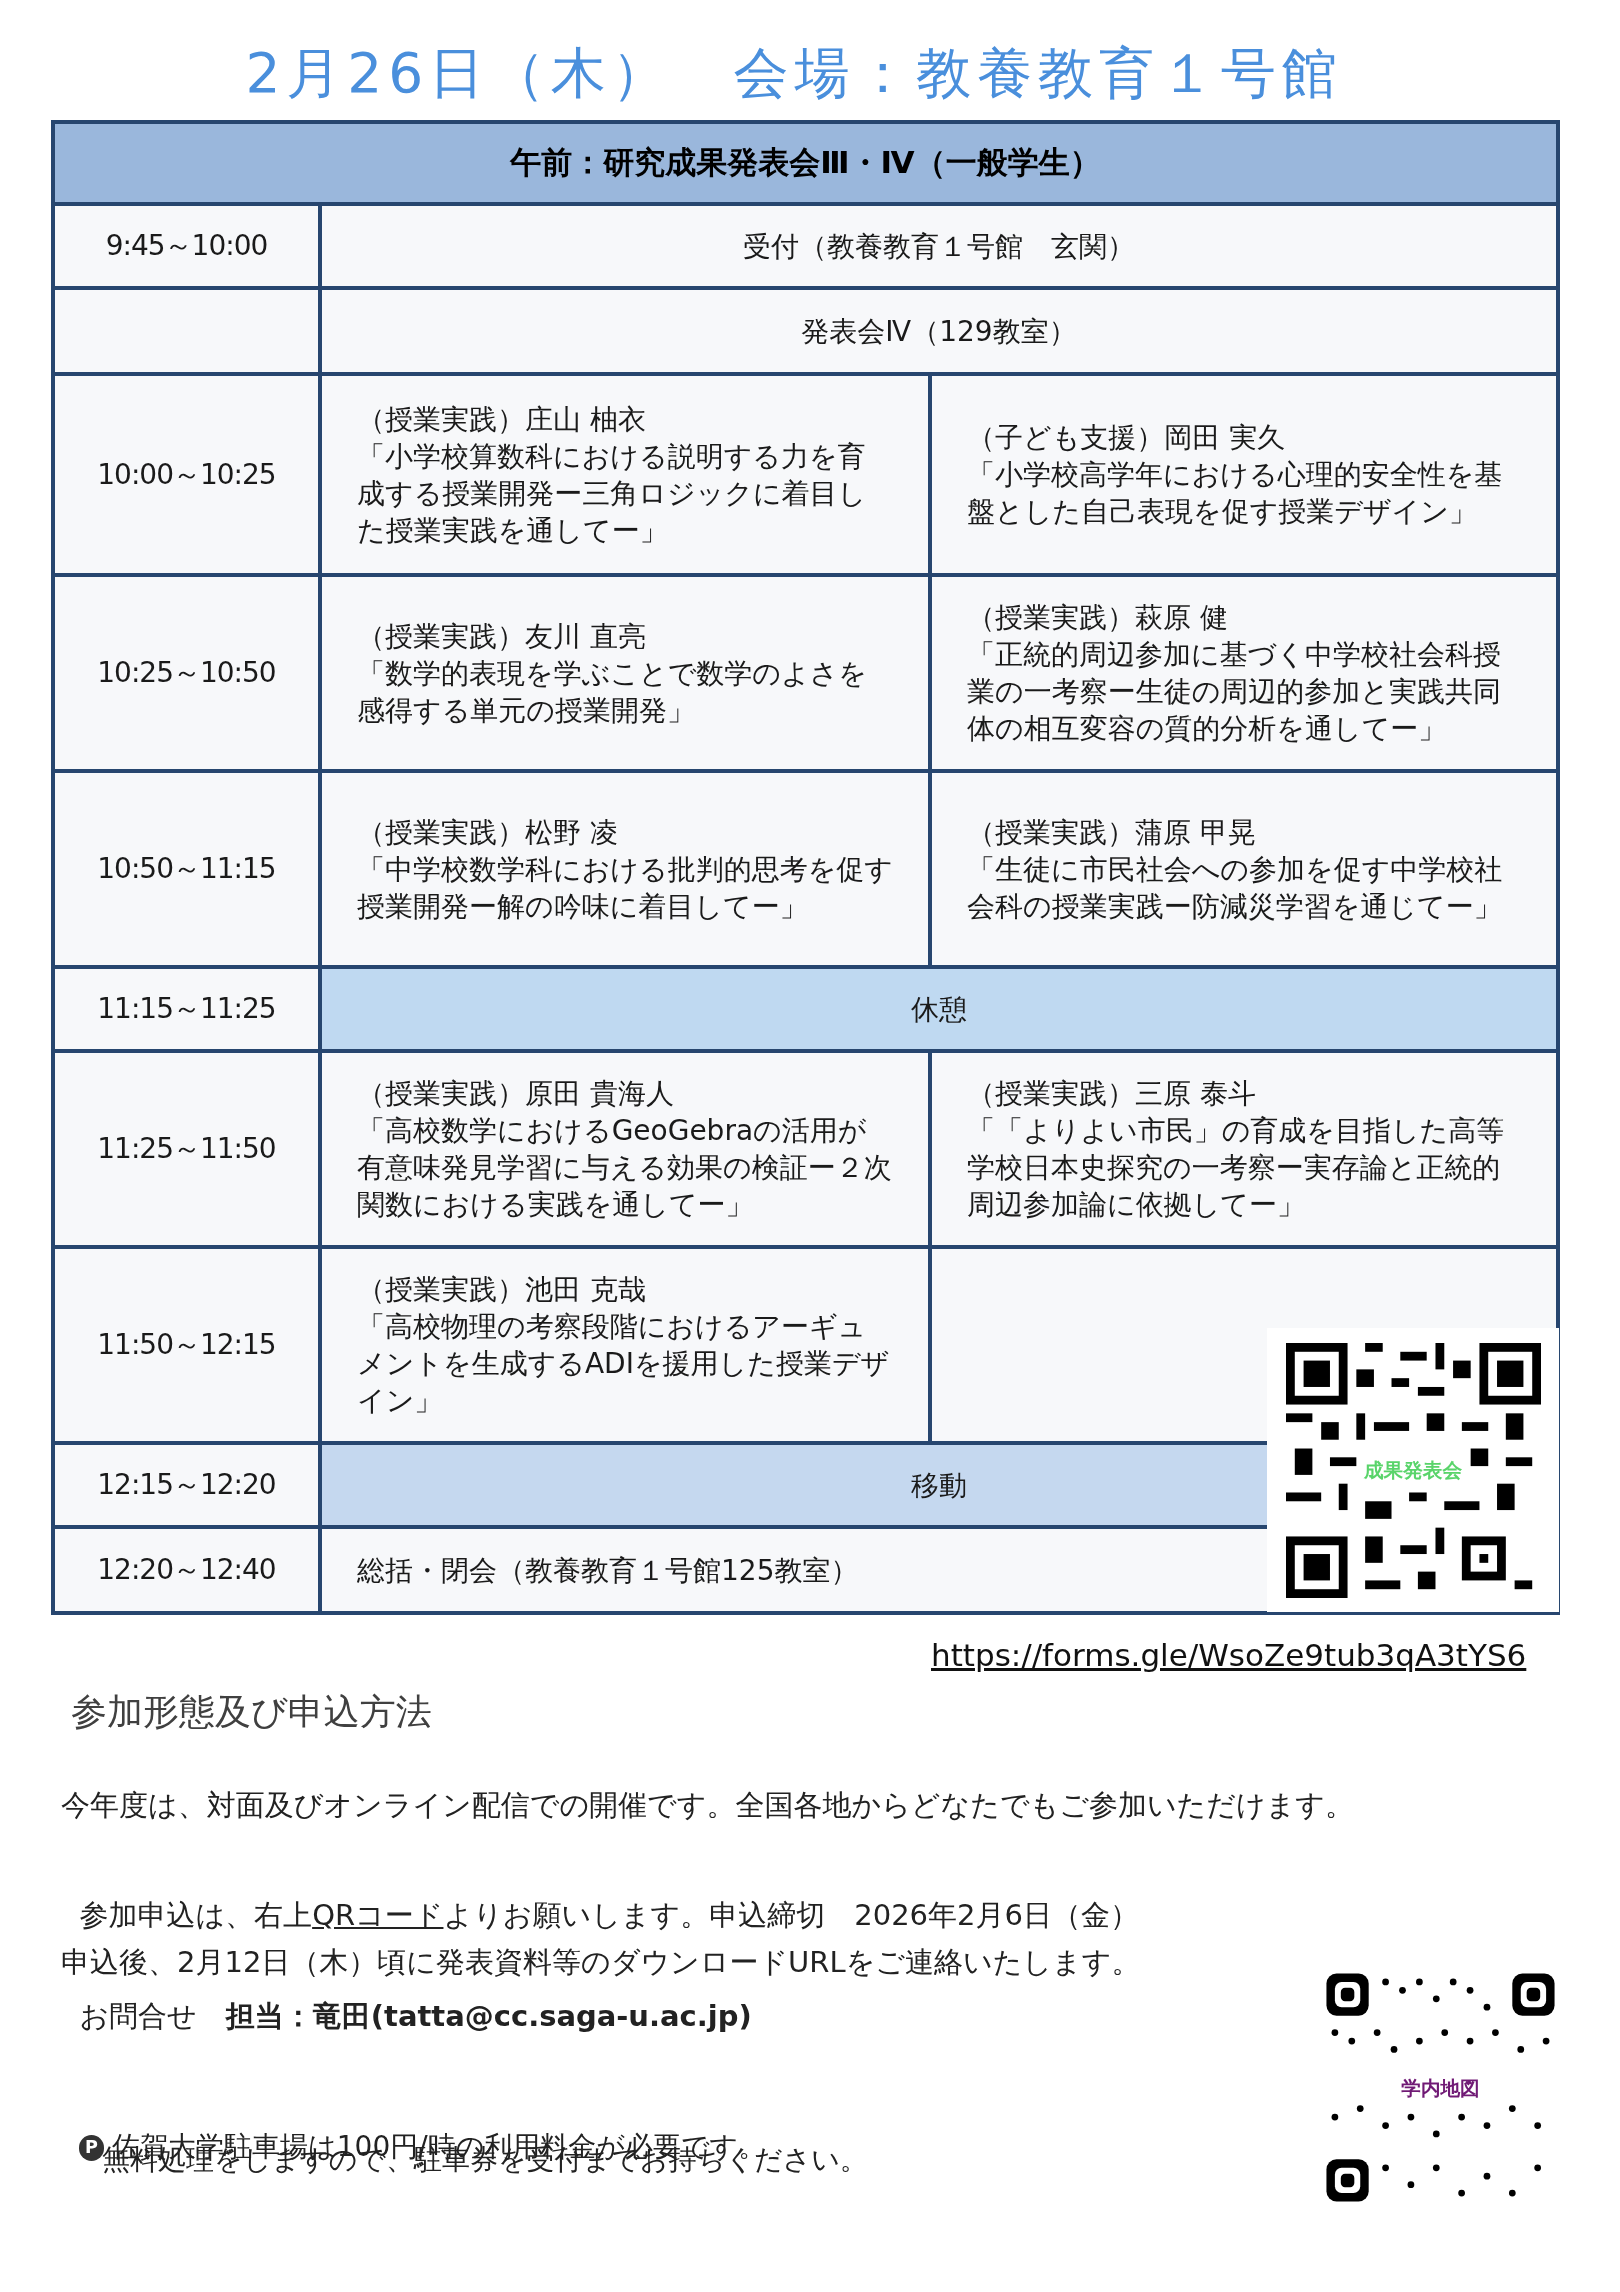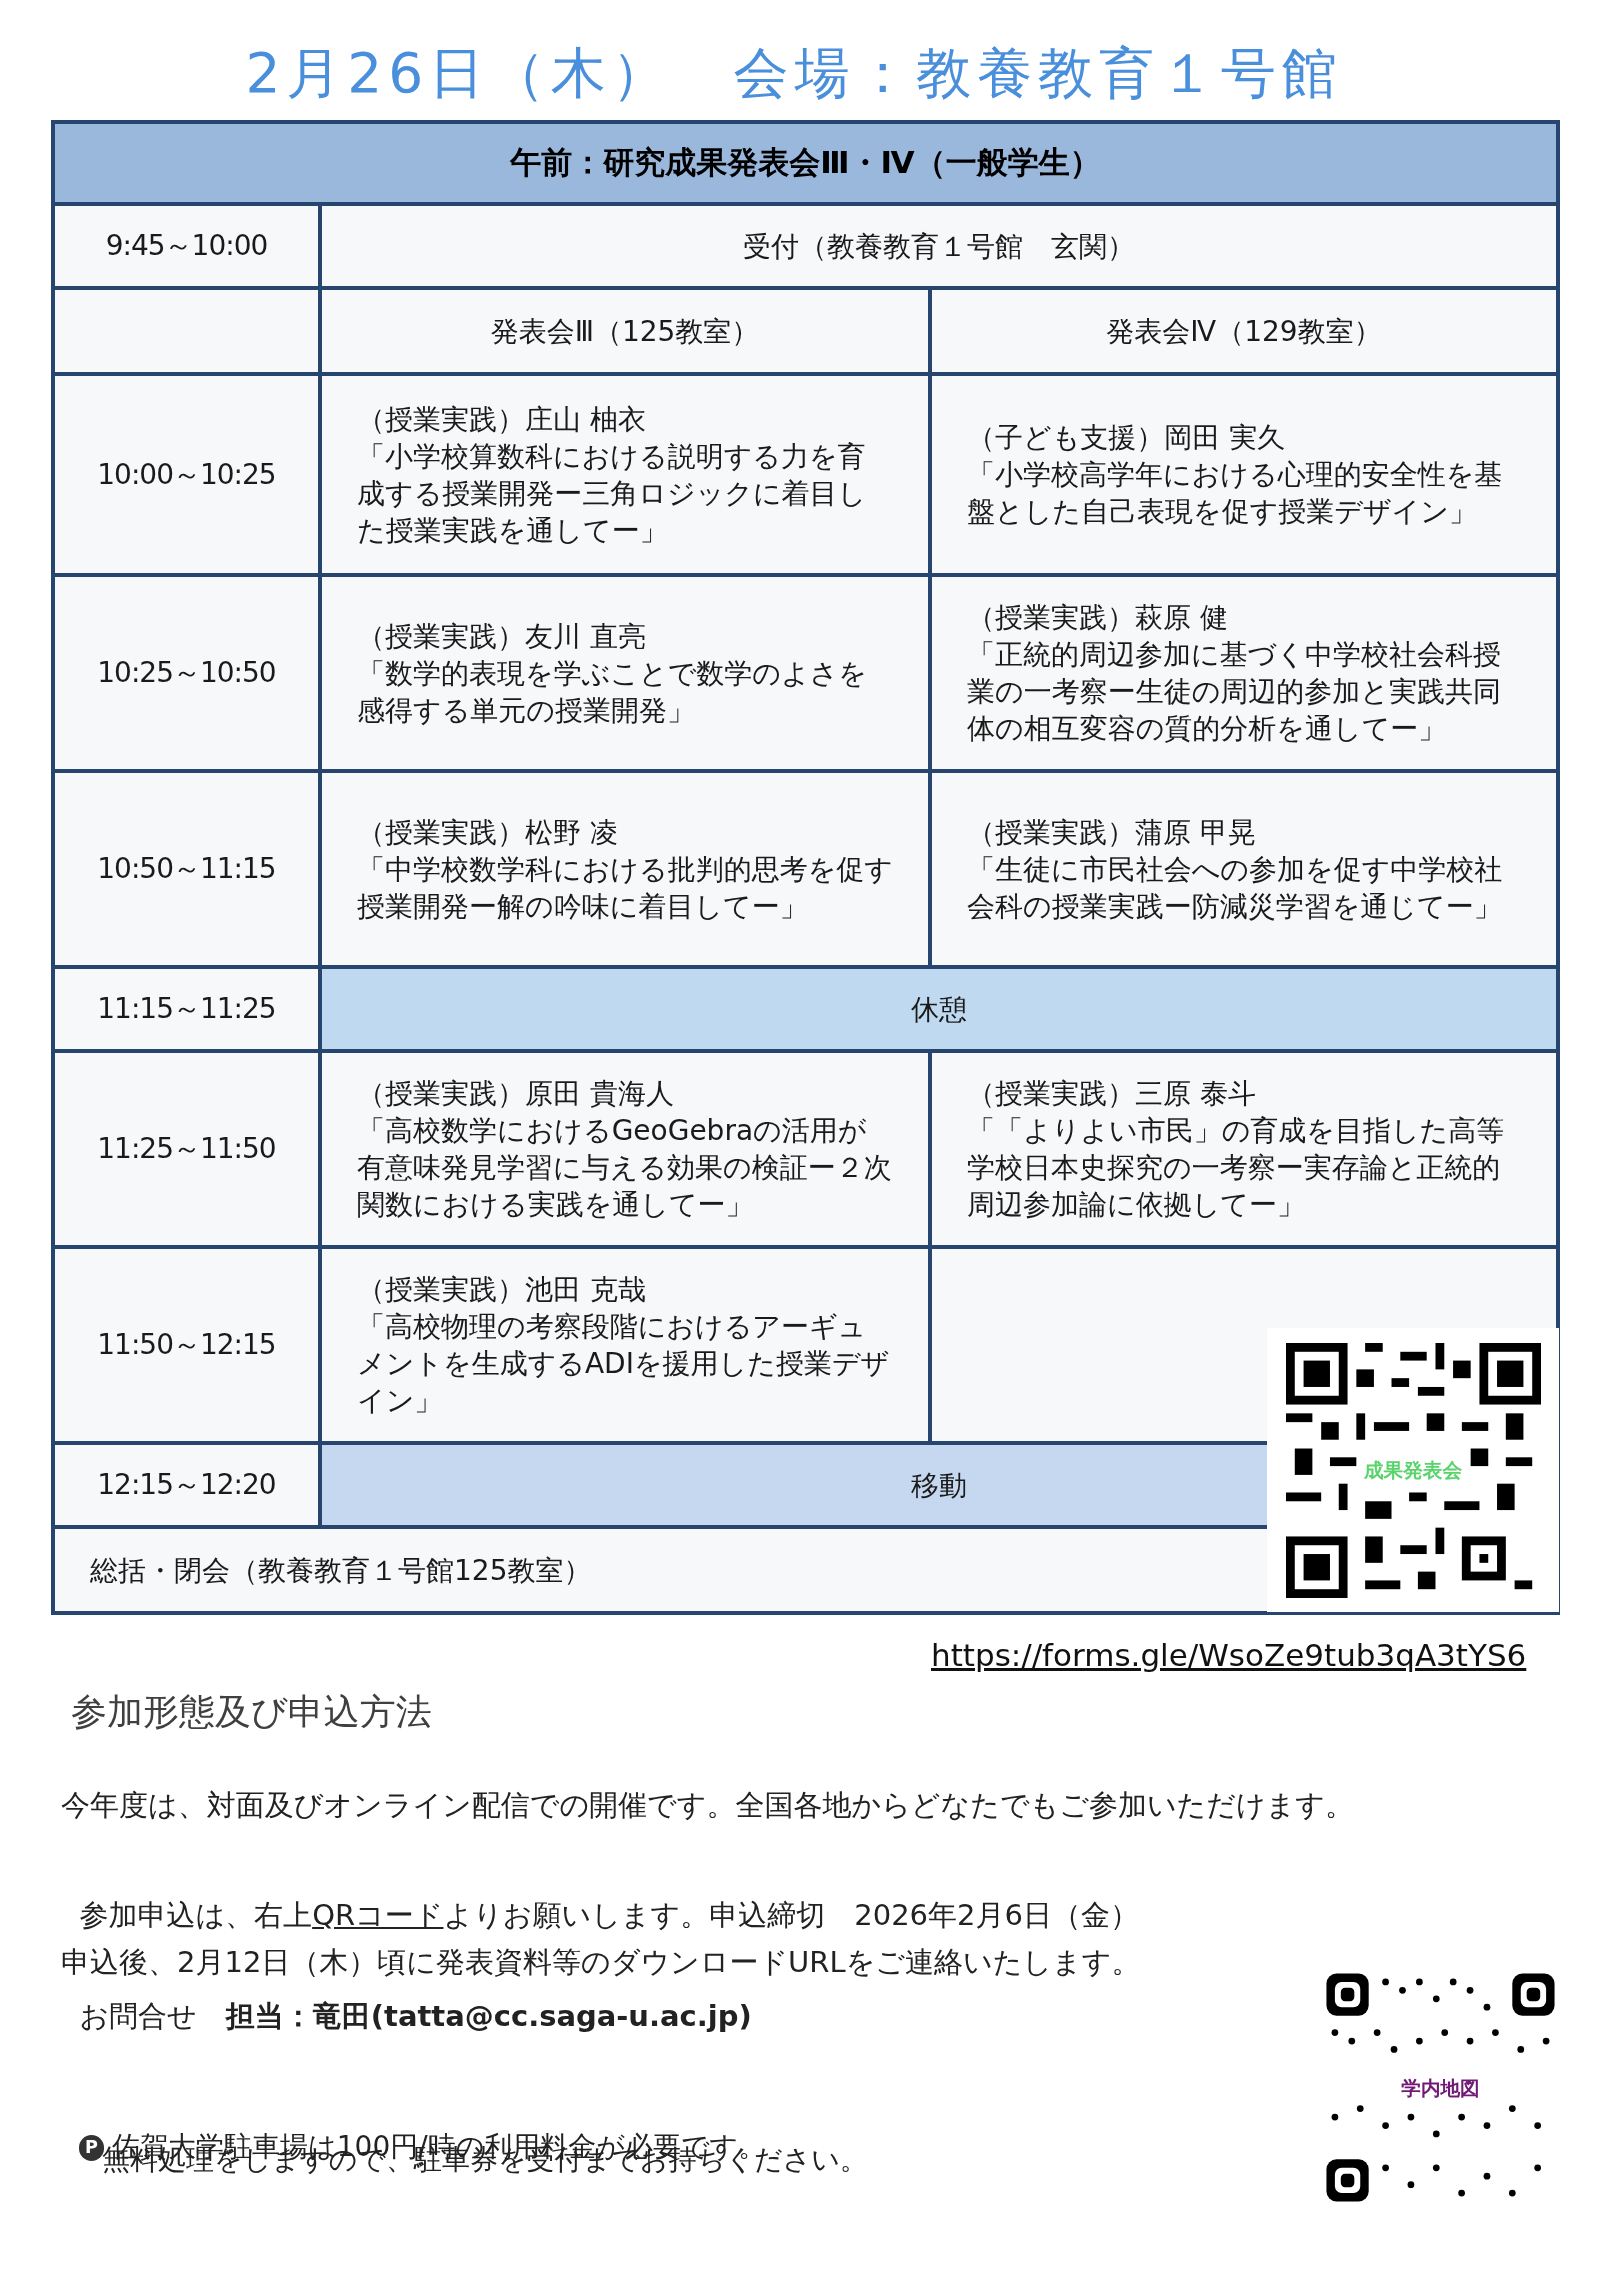--- a/index.html
+++ b/index.html
@@ -68,21 +68,20 @@
 <div class="schedule">
   <div class="sched-header">午前：研究成果発表会Ⅲ・Ⅳ（一般学生）</div>
 
   <div class="row" style="height:84px">
     <div class="cell-time">9:45～10:00</div>
     <div class="cell center">受付（教養教育１号館　玄関）</div>
   </div>
 
   <div class="row" style="height:86px">
     <div class="cell-time"></div>
-    <div class="cell center left-col">発表会Ⅲ（125教室）</div>
     <div class="cell center">発表会Ⅳ（129教室）</div>
   </div>
 
   <div class="row" style="height:201px">
     <div class="cell-time">10:00～10:25</div>
     <div class="cell left-col pres">（授業実践）庄山 柚衣
 「小学校算数科における説明する力を育成する授業開発ー三角ロジックに着目した授業実践を通してー」</div>
     <div class="cell pres">（子ども支援）岡田 実久
 「小学校高学年における心理的安全性を基盤とした自己表現を促す授業デザイン」</div>
   </div>
@@ -122,20 +121,21 @@
 「高校物理の考察段階におけるアーギュメントを生成するADIを援用した授業デザイン」</div>
     <div class="cell pres"></div>
   </div>
 
   <div class="row" style="height:84px">
     <div class="cell-time">12:15～12:20</div>
     <div class="cell move">移動</div>
   </div>
 
   <div class="row" style="height:82px">
+    <div class="cell-time">12:20～12:40</div>
     <div class="cell">総括・閉会（教養教育１号館125教室）</div>
   </div>
 </div>
 
 <div class="qr-box">
   <svg width="255" height="255" viewBox="0 0 29 29">
     <rect width="29" height="29" fill="#fff"></rect>
     <g fill="#000">
       <rect x="0" y="0" width="7" height="7"></rect>
         <rect x="1" y="1" width="5" height="5" fill="#fff"></rect>

